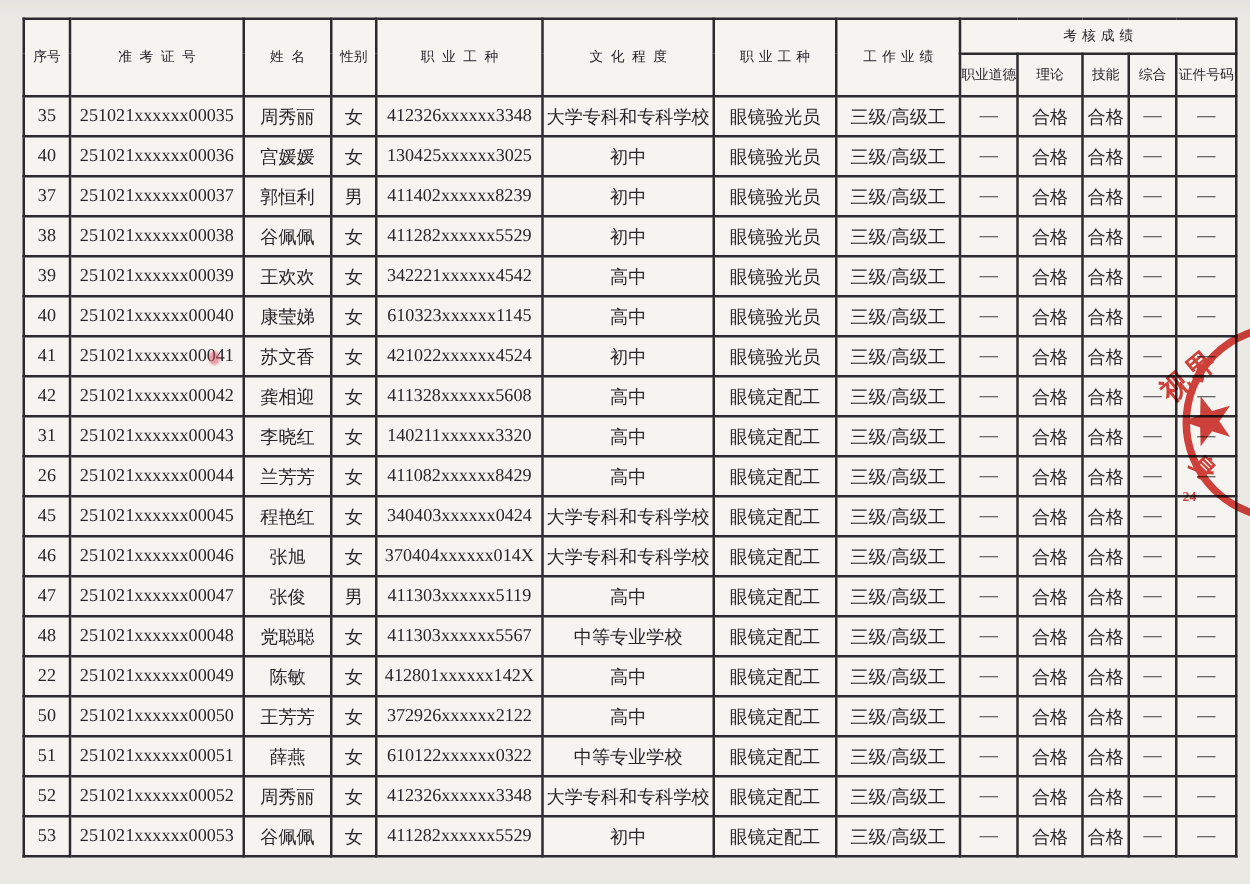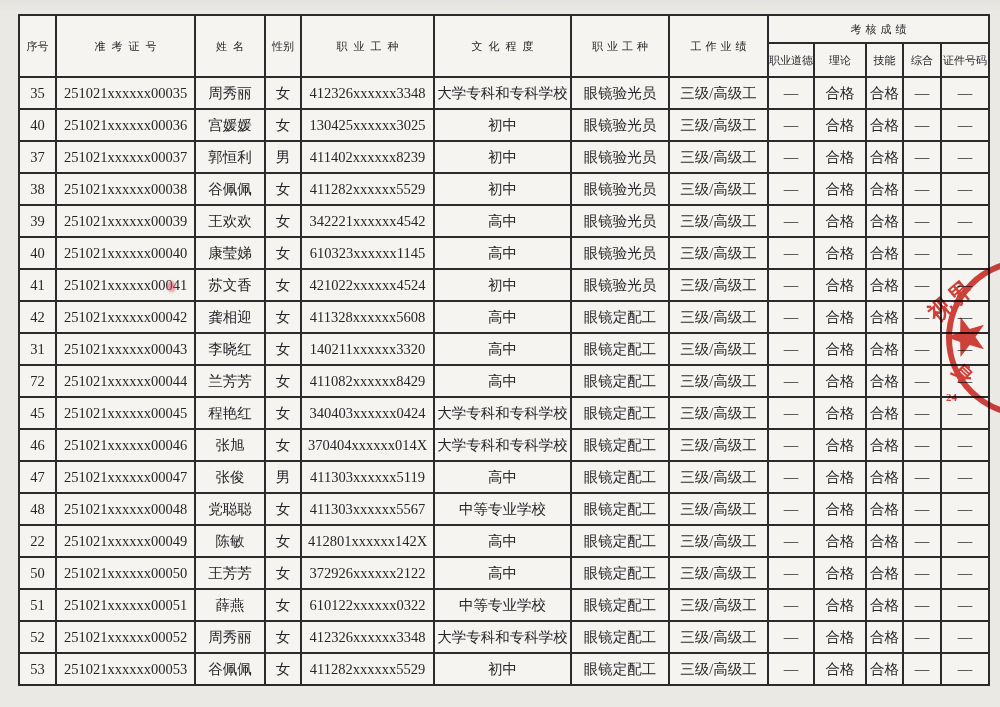--- a/index.html
+++ b/index.html
@@ -208,21 +208,21 @@
           <td>高中</td>
           <td>眼镜定配工</td>
           <td>三级/高级工</td>
           <td>—</td>
           <td>合格</td>
           <td>合格</td>
           <td>—</td>
           <td>—</td>
         </tr>
         <tr>
-          <td>72</td>
+          <td>26</td>
           <td>251021xxxxxx00044</td>
           <td>兰芳芳</td>
           <td>女</td>
           <td>411082xxxxxx8429</td>
           <td>高中</td>
           <td>眼镜定配工</td>
           <td>三级/高级工</td>
           <td>—</td>
           <td>合格</td>
           <td>合格</td>

